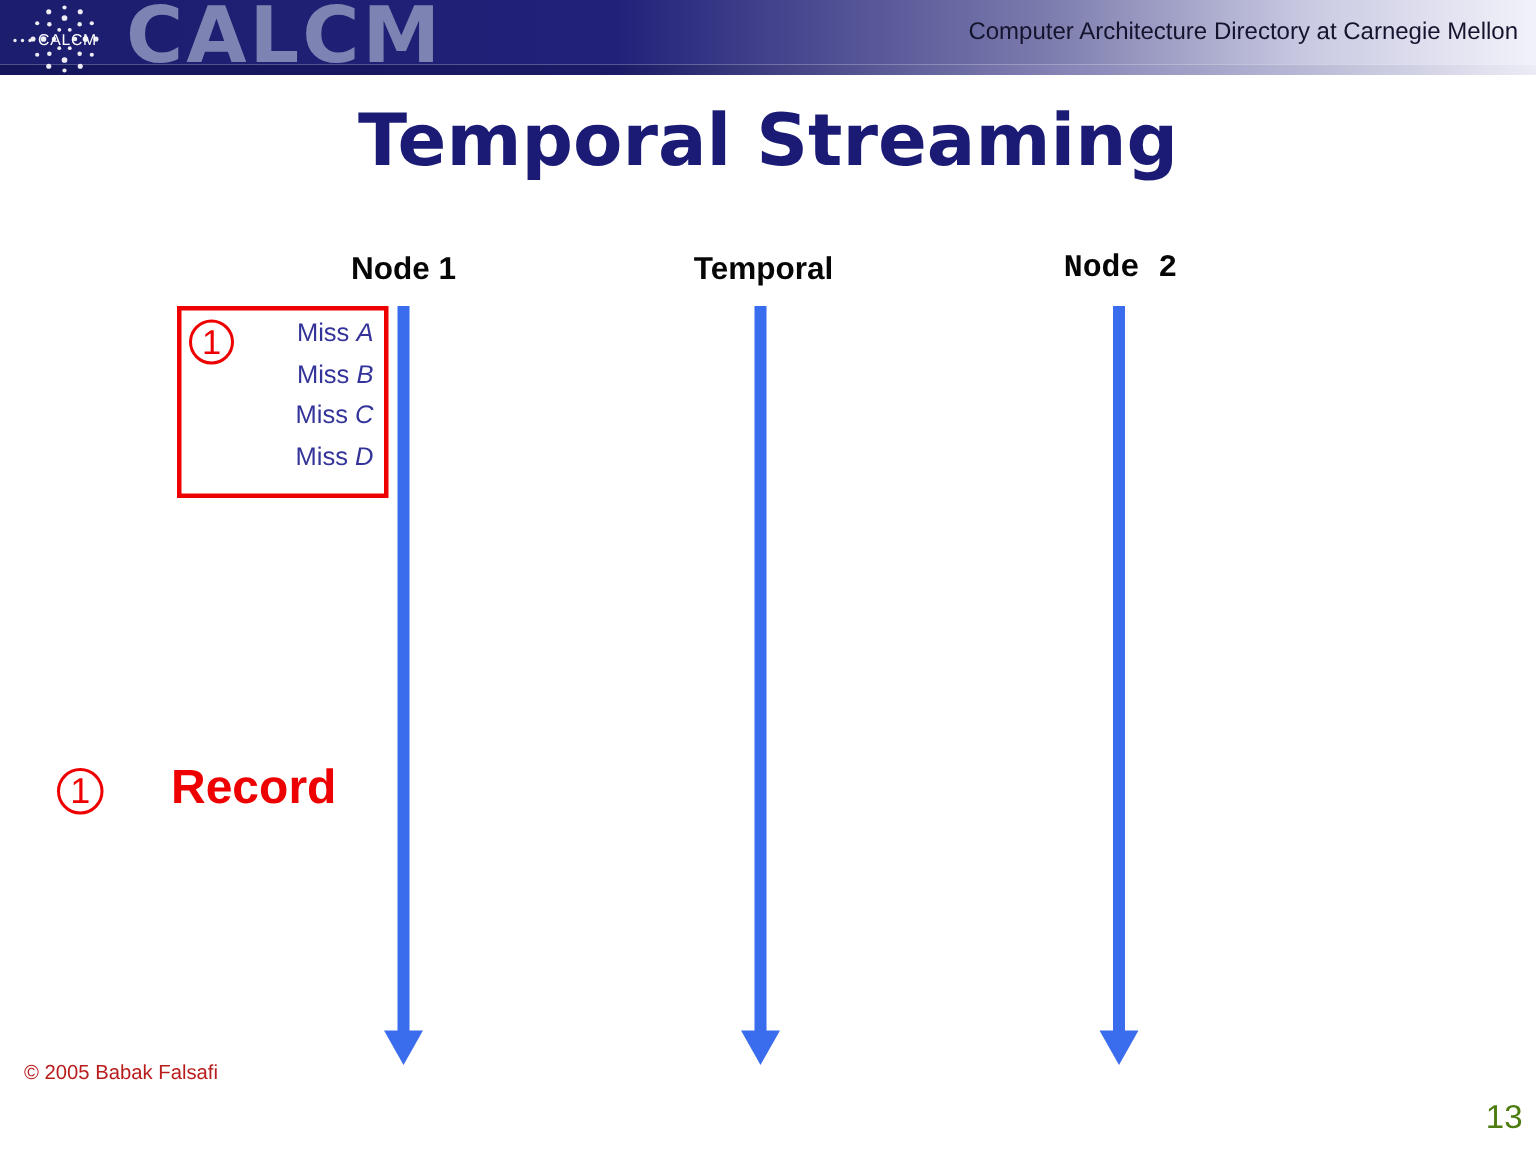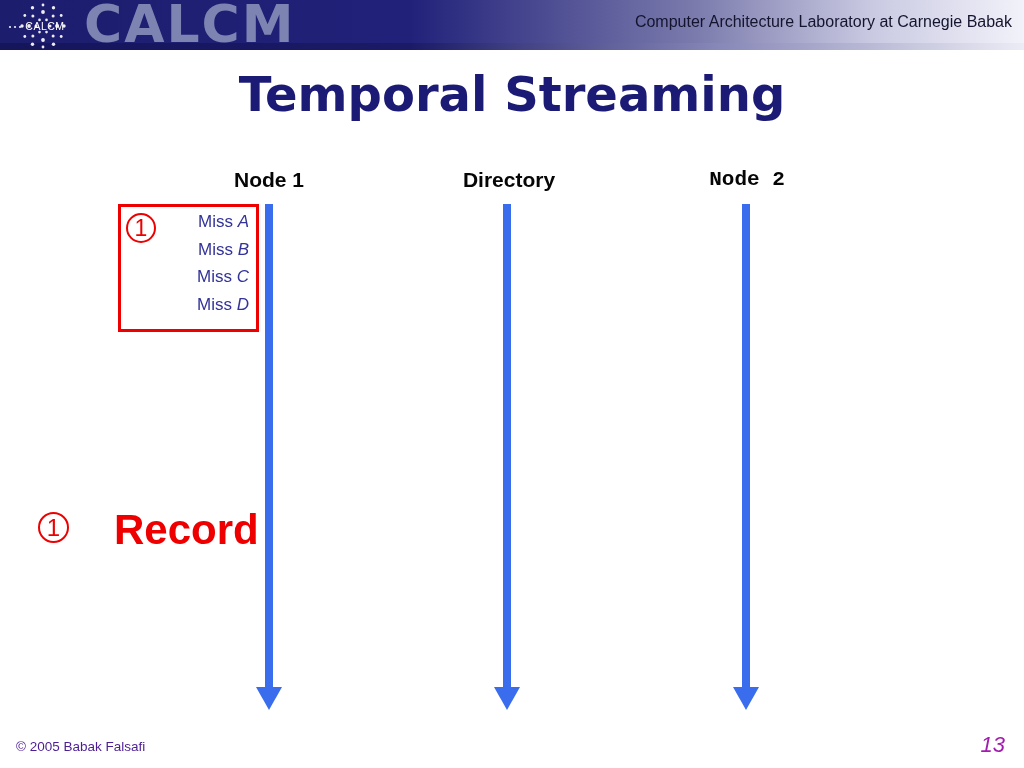--- a/index.html
+++ b/index.html
@@ -67,37 +67,37 @@
   .miss-box .step-circle{position:absolute;left:5px;top:6px;width:30px;height:30px;font-size:23px;}
   .miss-list{
     position:absolute;right:7px;top:1px;text-align:right;
     font-size:17px;line-height:27.5px;color:var(--miss-navy,#333399);white-space:nowrap;
   }
   .miss-list .miss-line i{font-style:italic;}
 
   
   .record-circle{position:absolute;left:38px;top:512px;width:31px;height:31px;font-size:24px;}
   .record-label{
-    position:absolute;left:114px;top:506px;font-size:42px;font-weight:bold;
+    position:absolute;left:114px;top:506px;font-size:32px;font-weight:bold;
     color:var(--accent-red,#EE0000);
   }
 
   
-  .copyright{position:absolute;left:16px;top:739px;font-size:13.5px;color:#4c1d95;}
-  .page-number{position:absolute;right:19px;top:732px;font-size:22px;color:#a21caf;font-style:italic;}
+  .copyright{position:absolute;left:16px;top:707px;font-size:13.5px;color:#b91c1c;}
+  .page-number{position:absolute;right:9px;top:732px;font-size:22px;color:#4d7c0f;}
 </style>
 </head>
 <body>
 
 <div class="slide">
 
   <div class="header">
     <div class="band">
       <div class="watermark">CALCM</div>
-      <div class="org">Computer Architecture Laboratory at Carnegie Babak</div>
+      <div class="org">Computer Architecture Directory at Carnegie Mellon</div>
     </div>
     <div class="strip"></div>
     <svg class="logo" width="84" height="54" viewBox="0 0 84 54">
       <g fill="#FFFFFF" opacity="0.92">
 
         <circle cx="62" cy="26" r="1.7"></circle>
           <circle cx="59.2" cy="15.5" r="1.4"></circle>
           <circle cx="51.5" cy="7.8" r="1.7"></circle>
         <circle cx="41" cy="5" r="1.4"></circle>
           <circle cx="30.5" cy="7.8" r="1.7"></circle>
@@ -129,21 +129,21 @@
           <circle cx="13" cy="27" r="1.1"></circle>
           <circle cx="18" cy="27" r="1.1"></circle>
       </g>
       <text x="43" y="30" text-anchor="middle" fill="#FFFFFF" font-size="10.5" letter-spacing="0.5" font-family="Liberation Sans, sans-serif">CALCM</text>
     </svg>
   </div>
 
   <h1 class="slide-title">Temporal Streaming</h1>
 
   <div class="col-label col-1">Node 1</div>
-  <div class="col-label col-2">Directory</div>
+  <div class="col-label col-2">Temporal</div>
   <div class="col-label col-3">Node 2</div>
 
   <div class="tl tl-1"></div>
   <div class="tl-head th-1"></div>
   <div class="tl tl-2"></div>
   <div class="tl-head th-2"></div>
   <div class="tl tl-3"></div>
   <div class="tl-head th-3"></div>
 
   <div class="miss-box">

